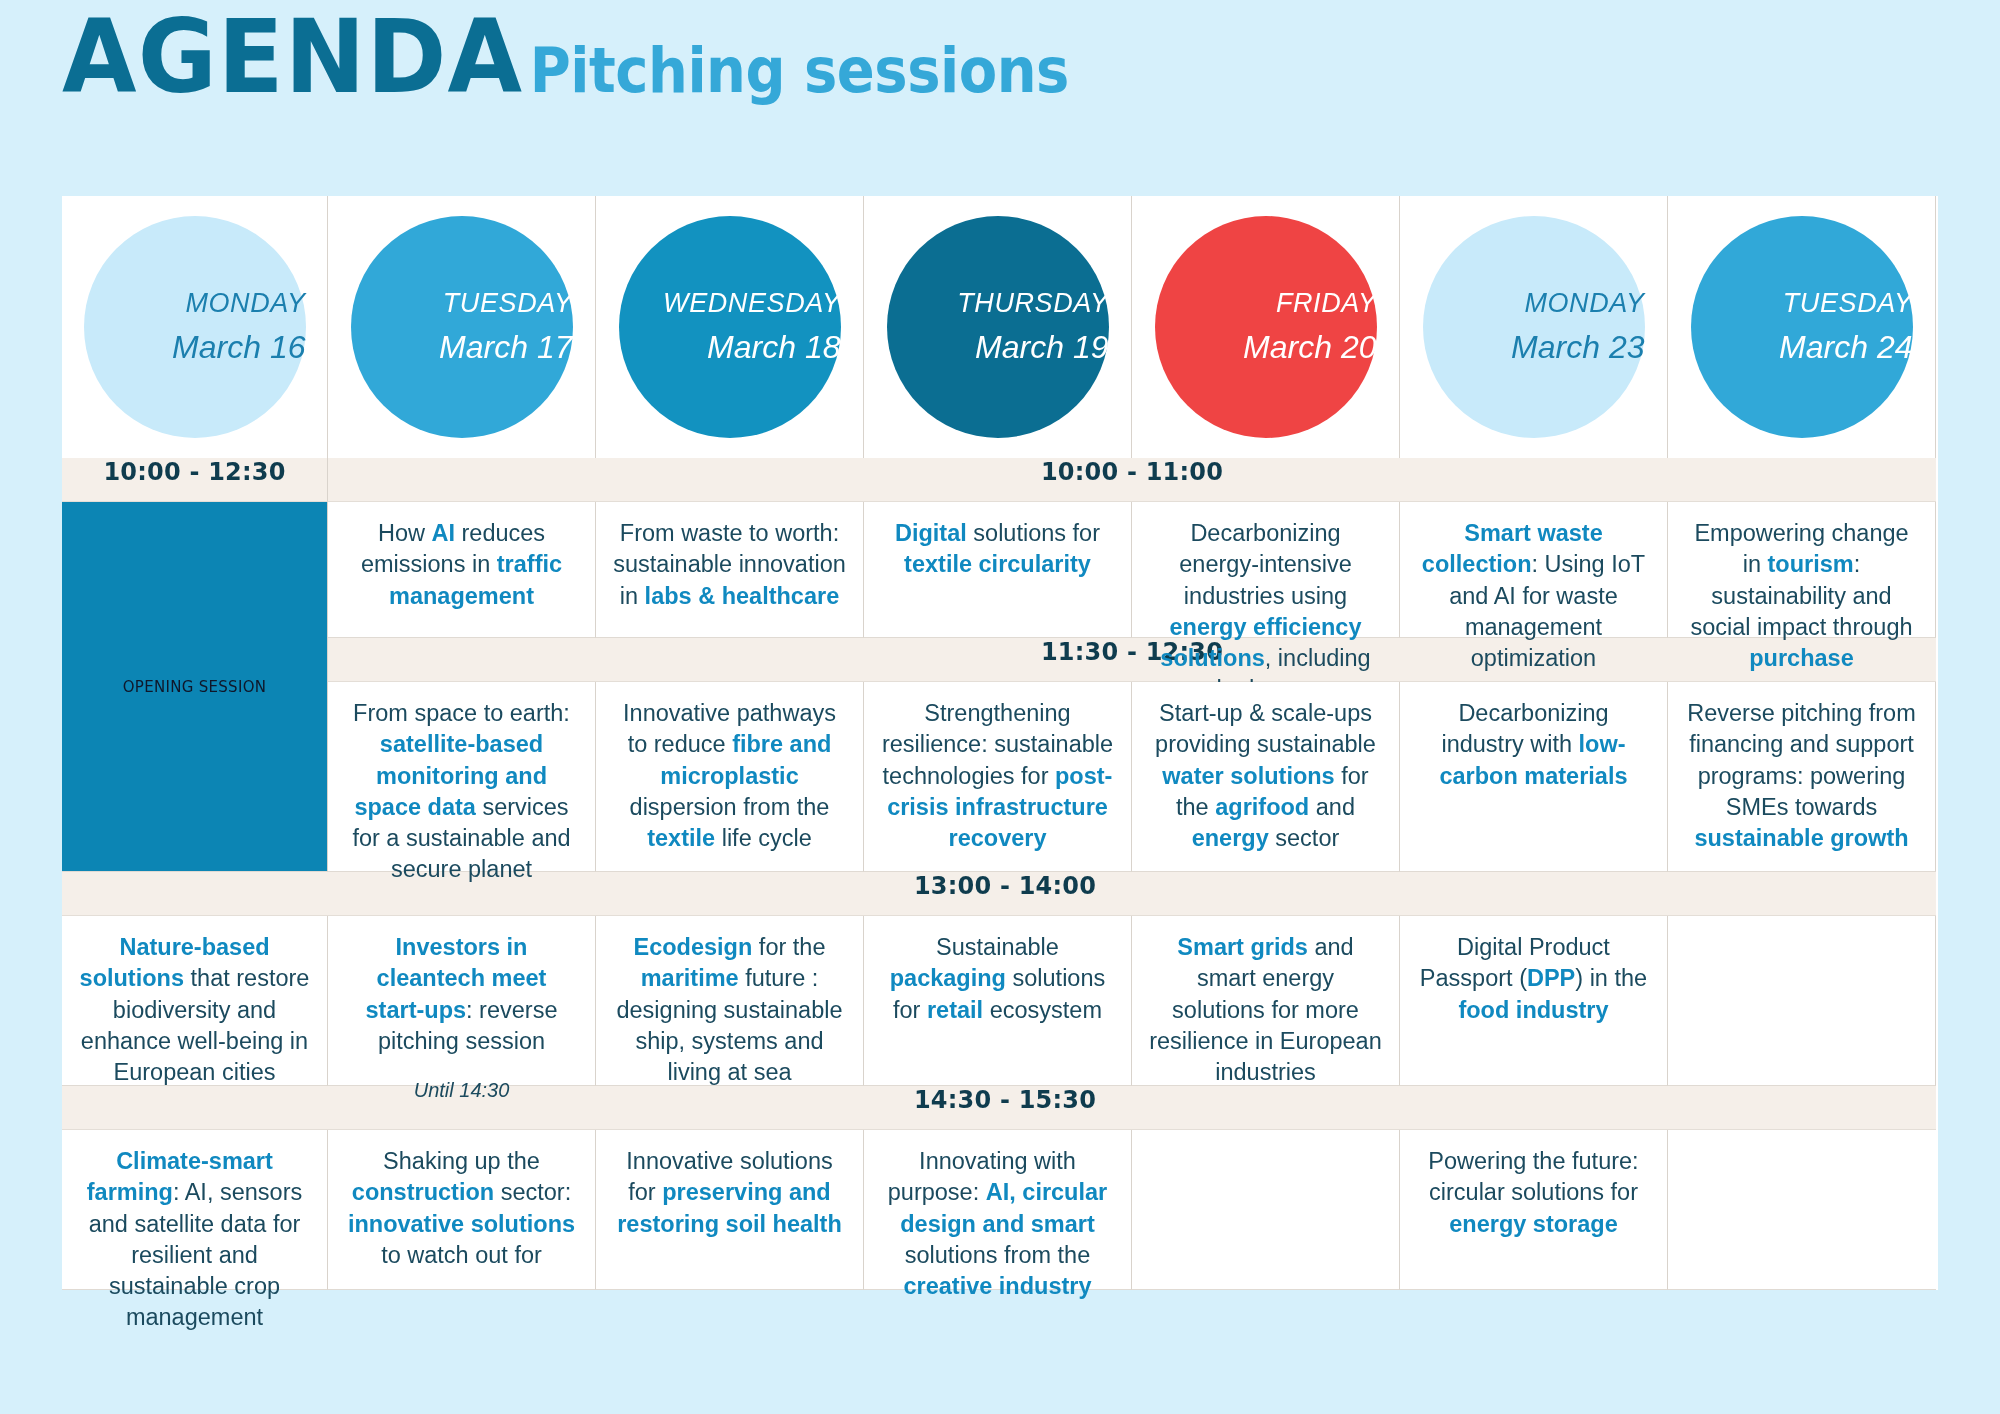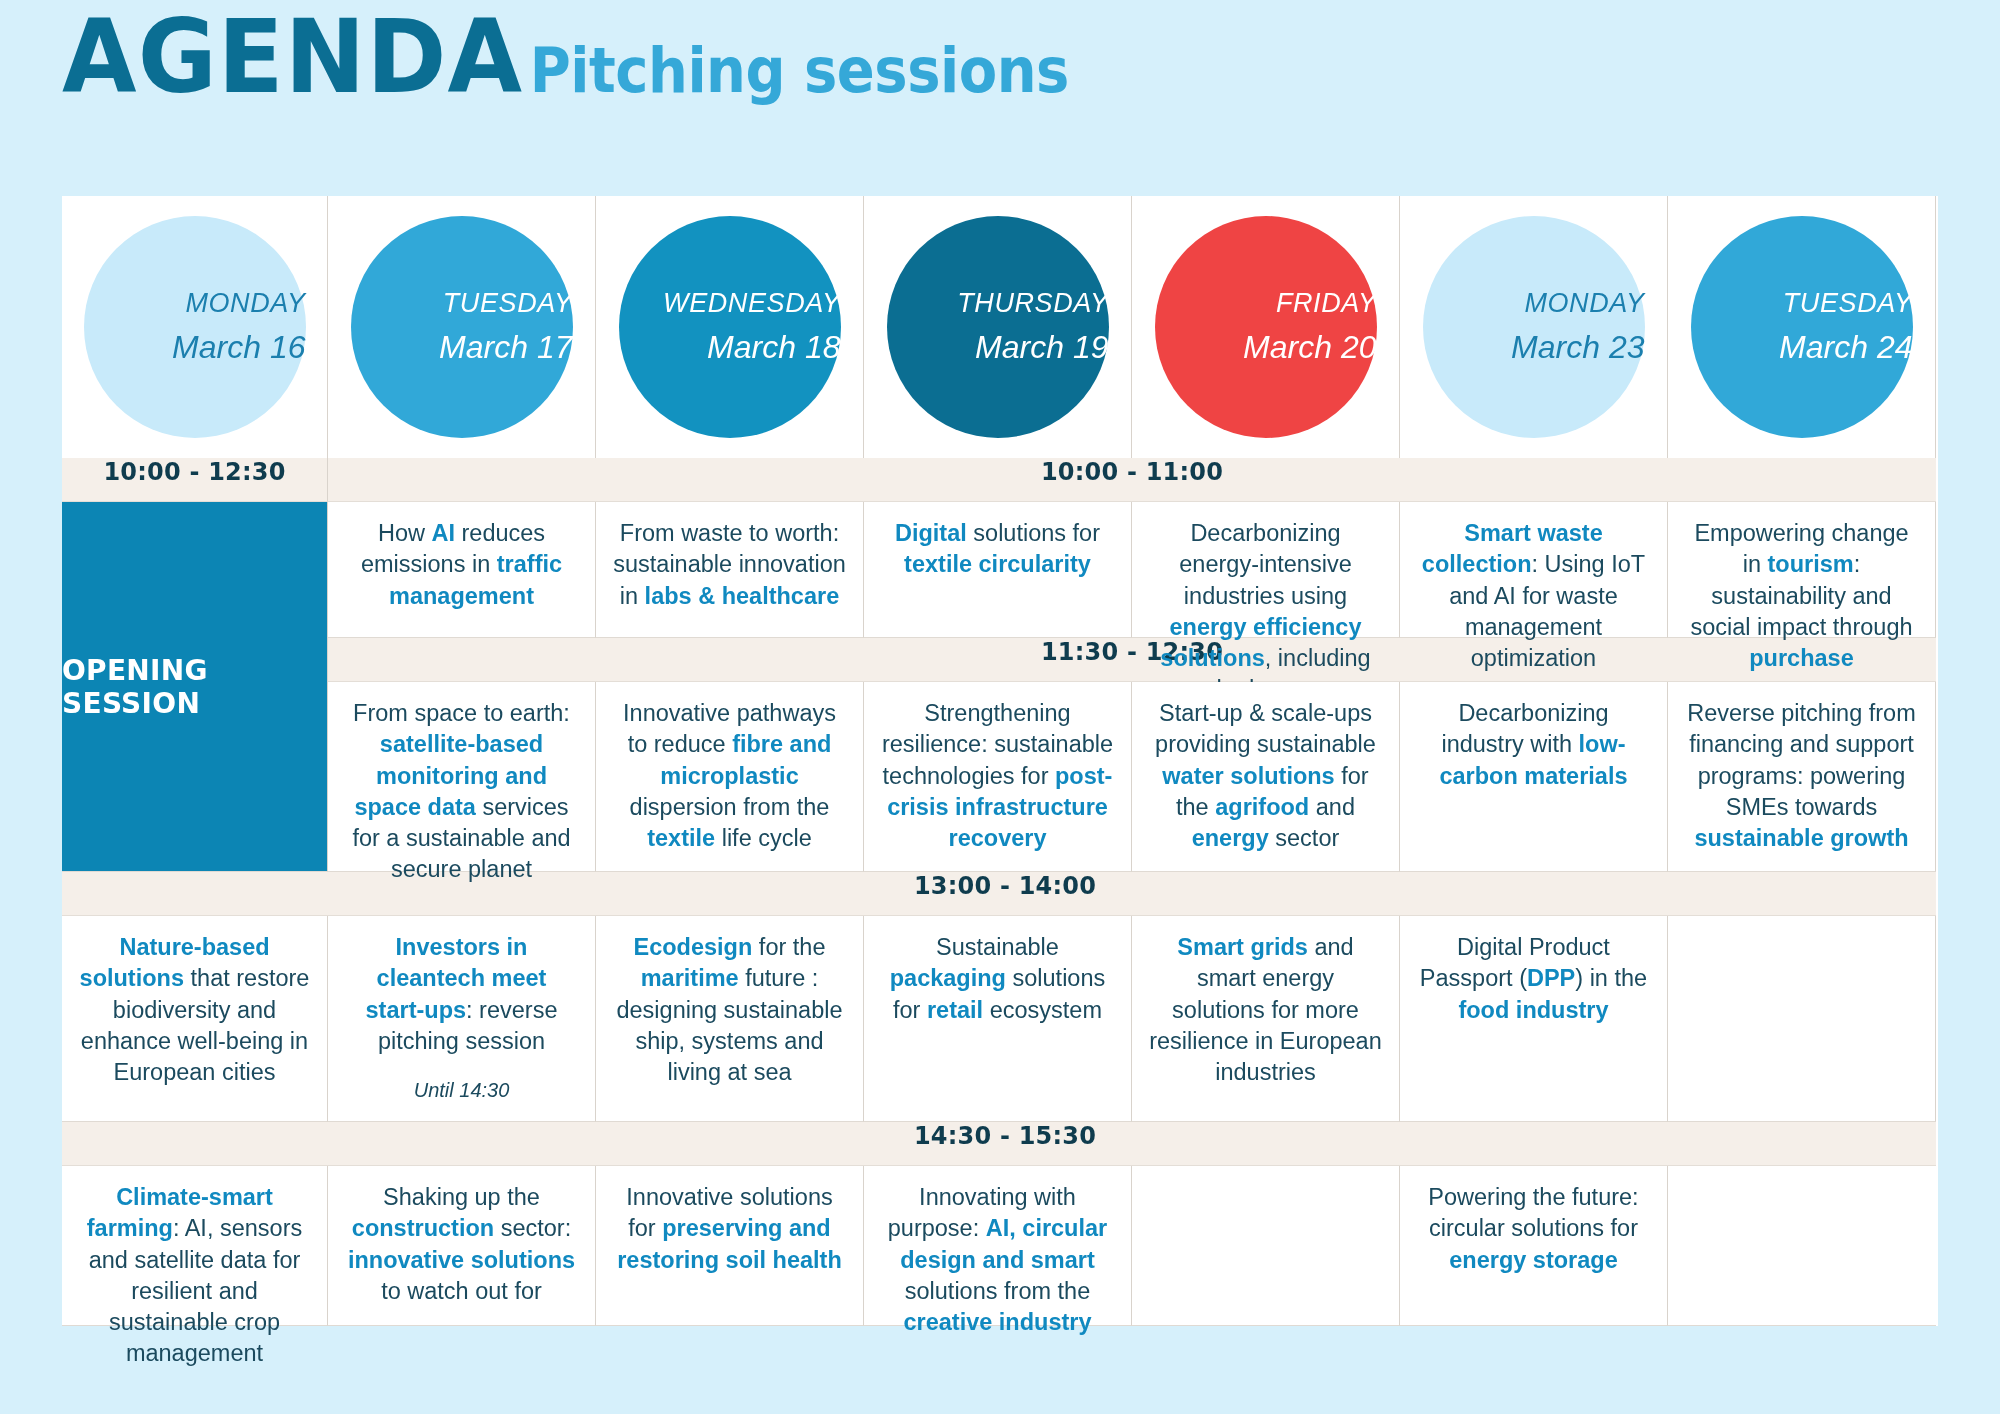--- a/index.html
+++ b/index.html
@@ -131,29 +131,29 @@
     grid-row: 3 / 6;
     background: #0c85b4;
     display: flex;
     align-items: center;
     justify-content: center;
     border-right: 1px solid #d9d3cc;
     border-bottom: 1px solid #e0dad3;
   }
   .opening span {
     font-family: "DejaVu Sans", sans-serif;
-    font-weight: 700;
-    color: #ffffff;
-    font-size: 28px;
+    font-weight: 400;
+    color: #0f172a;
+    font-size: 15px;
     letter-spacing: 0.3px;
   }
 
   .r1 { height: 136px; }
   .r2 { height: 190px; }
-  .r3 { height: 206px; }
+  .r3 { height: 170px; }
   .r4 { height: 160px; }
   .empty { background: #ffffff; }
 </style>
 </head>
 <body>
 
 <div class="page">
 
   <div class="header">
     <div class="agenda-word">AGENDA</div>

